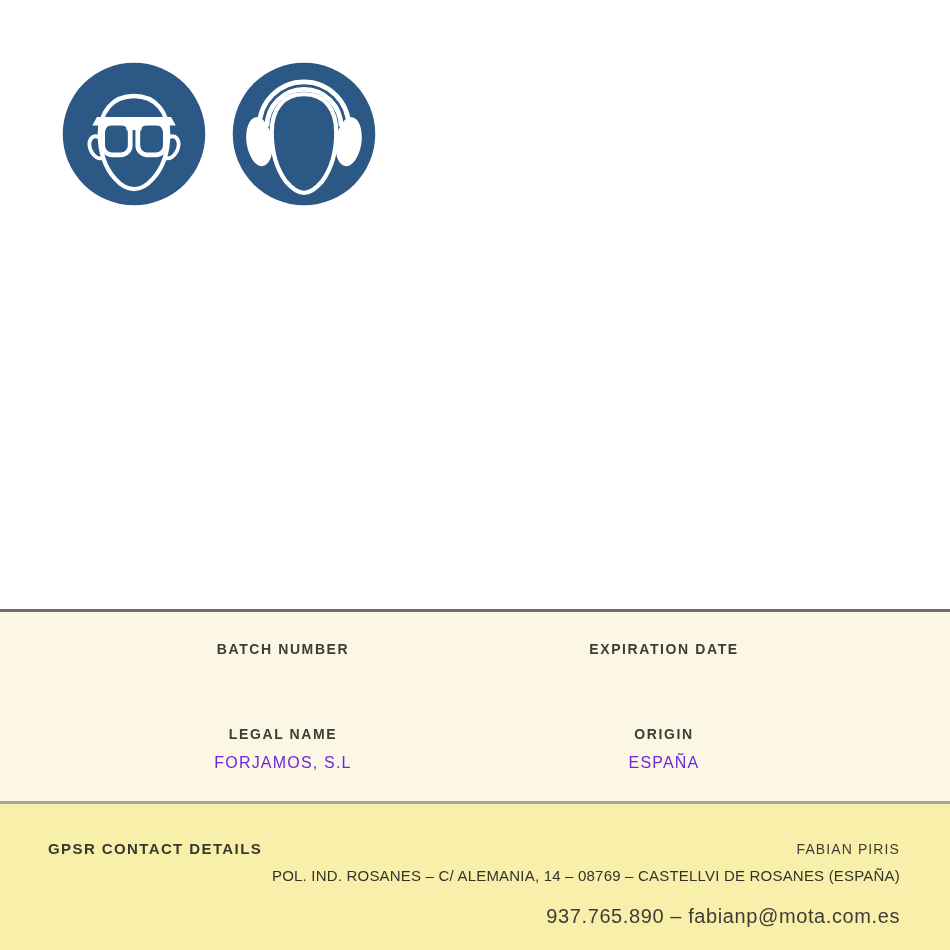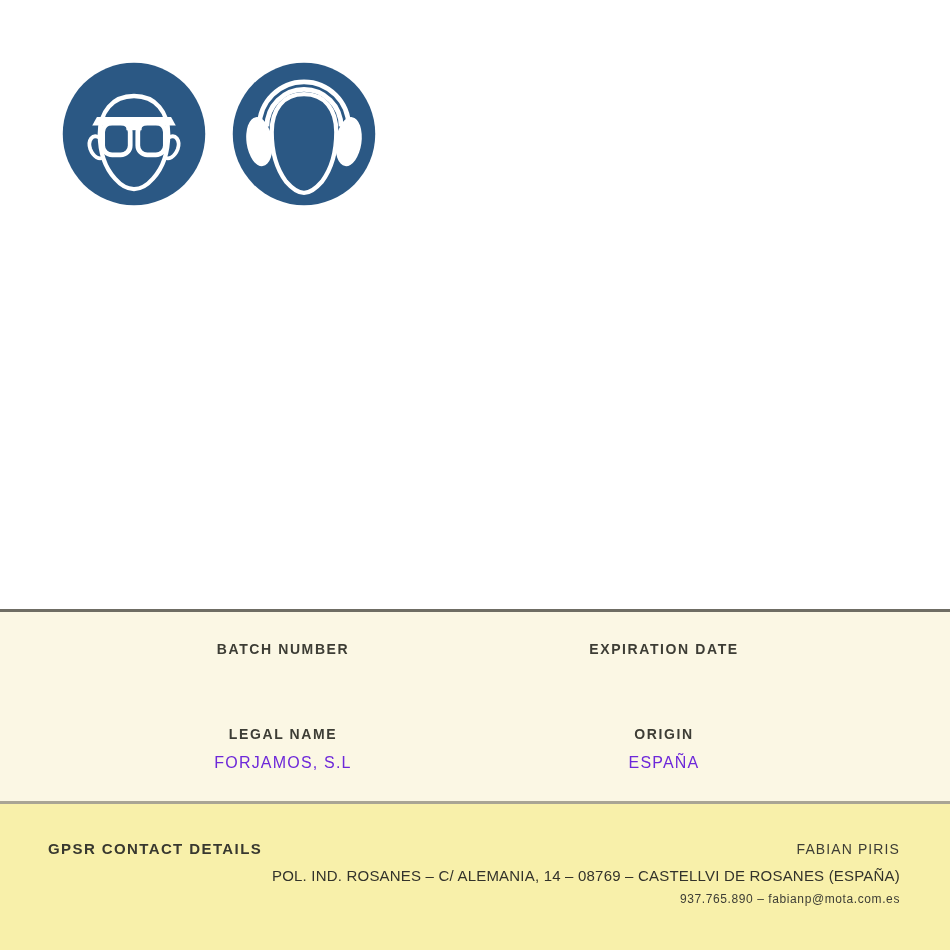--- a/index.html
+++ b/index.html
@@ -38,21 +38,21 @@
 
   
   .gpsr { position: absolute; left: 0; top: 804px; width: 950px; height: 188px; background: #f8f0aa; }
   .gpsr-title {
     position: absolute; left: 48px; top: 36px;
     font-weight: bold; font-size: 15px; letter-spacing: 1.4px; color: #38382f;
   }
   .gpsr-right { position: absolute; right: 50px; top: 36px; text-align: right; }
   .gpsr-name    { font-size: 14px; letter-spacing: 1.1px; color: #3d3d35; line-height: 18px; }
   .gpsr-address { font-size: 15px; letter-spacing: 0.2px; color: #33332b; margin-top: 9px; line-height: 18px; }
-  .gpsr-phone   { font-size: 12px; letter-spacing: 0.6px; color: #3d3d35; margin-top: 5px; line-height: 18px; }
+  .gpsr-phone   { font-size: 20px; letter-spacing: 0.6px; color: #3d3d35; margin-top: 22px; line-height: 18px; }
 </style>
 </head>
 <body>
 
 <div class="page">
 
   <div class="icons-area">
 
     <div class="safety-icon eye" title="Wear eye protection (mandatory sign)">
       <svg viewBox="0 0 160 160" xmlns="http://www.w3.org/2000/svg" aria-hidden="true">

